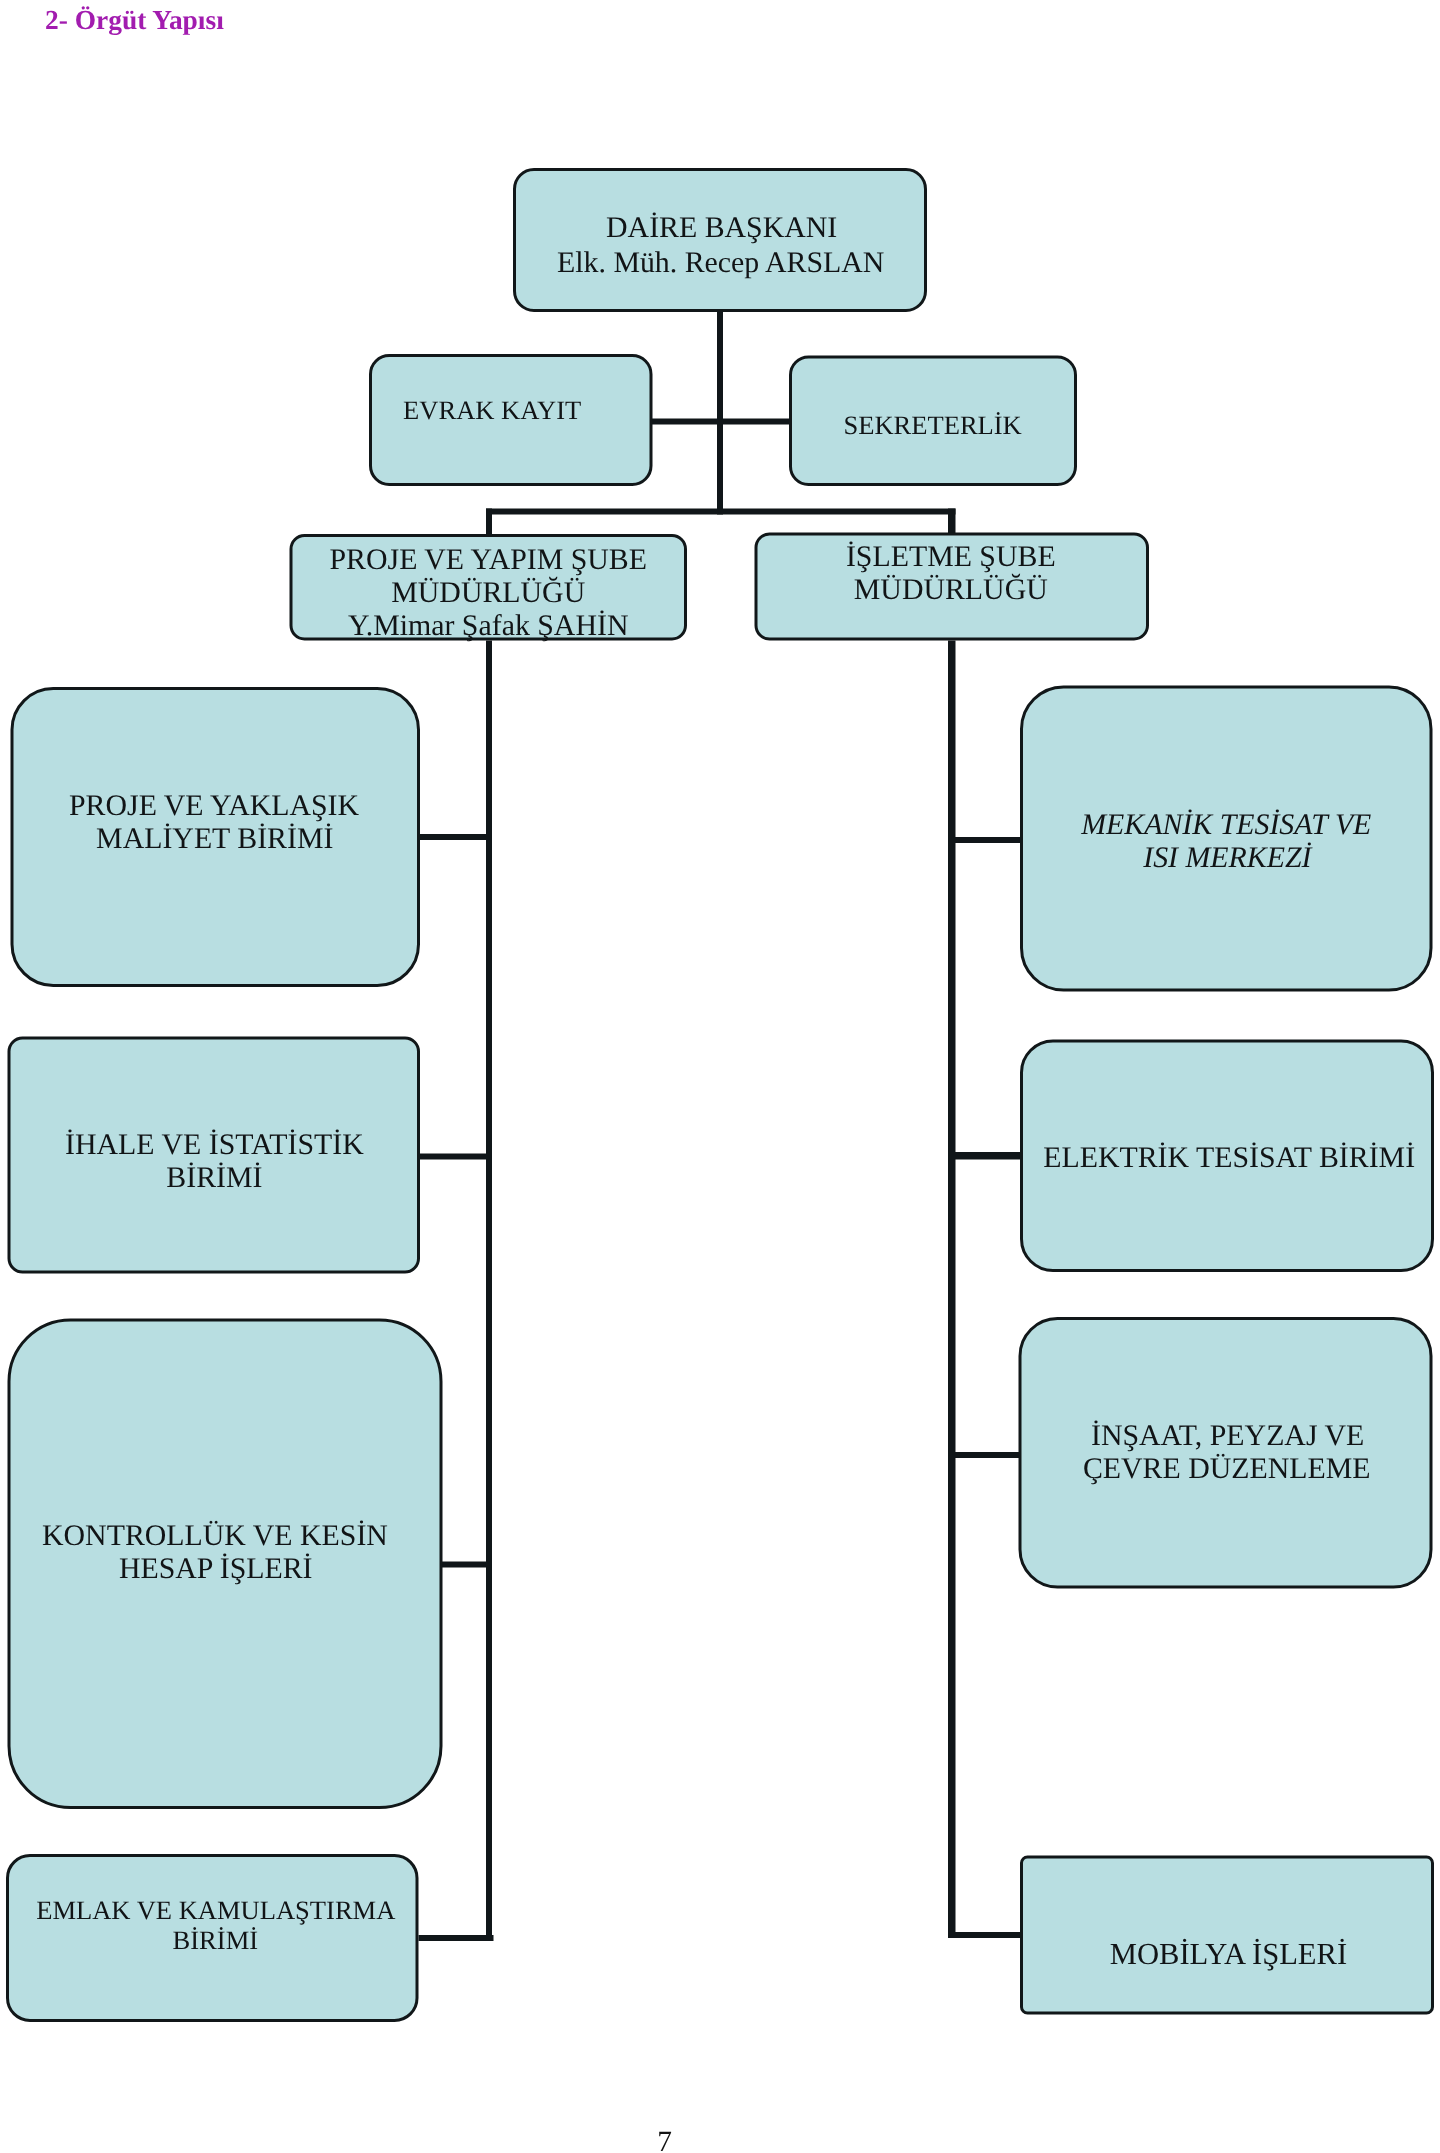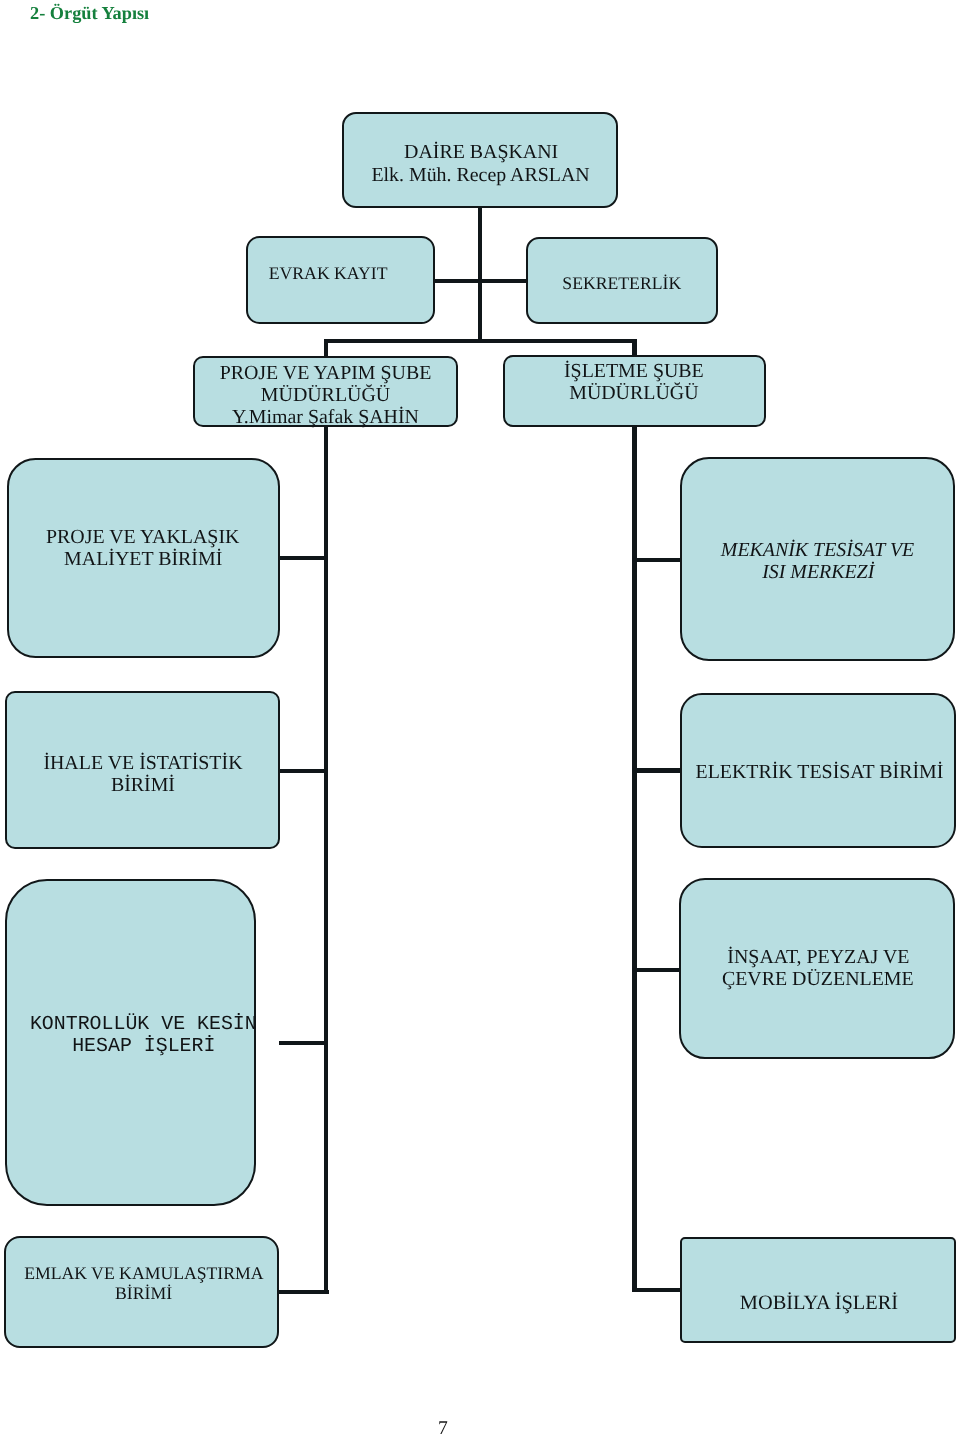--- a/index.html
+++ b/index.html
@@ -3,21 +3,21 @@
 <meta charset="utf-8">
 <title>2- Örgüt Yapısı</title>
 <style>
   html,body{margin:0;padding:0;background:#ffffff;}
   body{width:960px;height:1435px;position:relative;overflow:hidden;
        font-family:"Liberation Serif",serif;color:#111416;
        text-rendering:geometricPrecision;}
   #page{position:absolute;left:0;top:0;width:960px;height:1435px;overflow:hidden;}
 
   .title{position:absolute;left:30px;top:3px;font-weight:bold;font-size:18.3px;
-         white-space:nowrap;color:#15803d;}
+         white-space:nowrap;color:#a21caf;}
   .pageno{position:absolute;left:0;top:1417.5px;width:886px;text-align:center;
           font-size:19.6px;line-height:22.2px;color:#131313;}
 
   .node{position:absolute;background:#b8dee1;border:2.4px solid #111719;
         border-radius:15px;box-sizing:border-box;}
   
   .lbl{position:absolute;text-align:center;
        font-size:19.9px;line-height:22.2px;white-space:nowrap;}
   .conn{position:absolute;background:#101619;}
 </style>
@@ -75,21 +75,21 @@
   <div class="node" style="border-radius:28.5px;left:6.7px;top:457.5px;width:273.2px;height:200.3px;">
     <div class="lbl" style="left:-4.0px;top:66.7px;width:276px;">PROJE VE YAKLAŞIK</div>
     <div class="lbl" style="left:-3.5px;top:88.7px;width:276px;">MALİYET BİRİMİ</div>
   </div>
 
   <div class="node" style="border-radius:10px;left:4.9px;top:691.2px;width:275.1px;height:158.2px;">
     <div class="lbl" style="left:-2.7px;top:58.7px;width:277.5px;">İHALE VE İSTATİSTİK</div>
     <div class="lbl" style="left:-2.7px;top:80.4px;width:277.5px;">BİRİMİ</div>
   </div>
 
-  <div class="node" style="border-radius:42px;left:5.0px;top:878.7px;width:251px;height:327.2px;font-family:Liberation Mono, monospace;">
+  <div class="node" style="border-radius:42px;left:5.0px;top:878.7px;width:290px;height:327.2px;">
     <div class="lbl" style="left:-2.2px;top:132.0px;width:277px;">KONTROLLÜK VE KESİN</div>
     <div class="lbl" style="left:-1.7px;top:154.2px;width:277px;">HESAP İŞLERİ</div>
   </div>
 
   <div class="node" style="border-radius:16px;left:4.4px;top:1236.0px;width:275.1px;height:111.8px;">
     <div class="lbl" style="left:-0.9px;top:26.2px;width:276.7px;font-size:17.7px;line-height:19.8px;">EMLAK VE KAMULAŞTIRMA</div>
     <div class="lbl" style="left:-1.2px;top:46.0px;width:276.7px;font-size:17.7px;line-height:19.8px;">BİRİMİ</div>
   </div>
 
   <div class="node" style="border-radius:29px;left:680.4px;top:457.1px;width:275.1px;height:203.5px;font-style:italic;">

